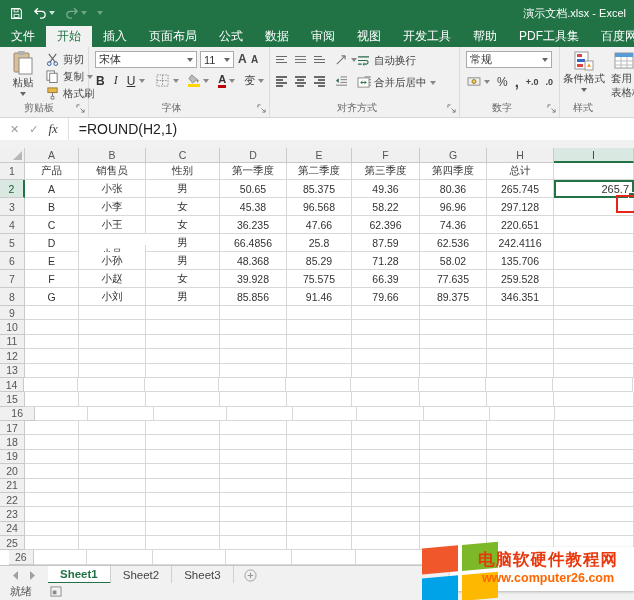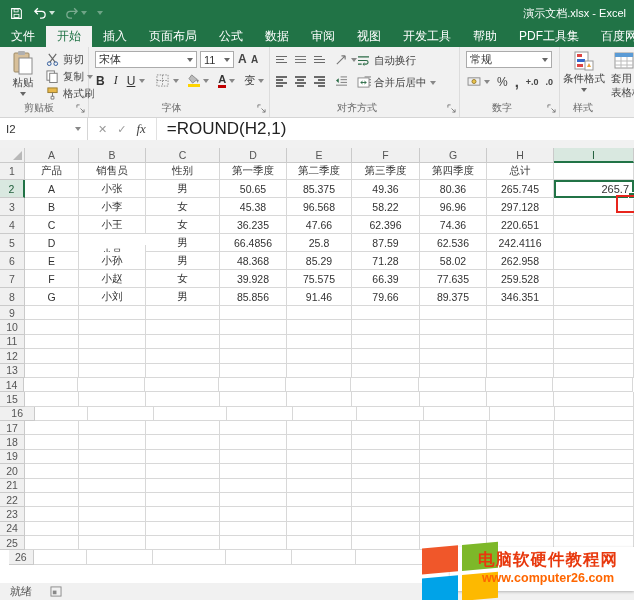--- a/index.html
+++ b/index.html
@@ -35,21 +35,21 @@
   .under-red{display:inline-block;border-bottom:3px solid #c00000;line-height:11px;font-size:11px;}
   .under-yel{display:inline-block;border-bottom:3px solid #ffd400;line-height:11px;font-size:11px;}
   .alines{display:inline-block;}
   .alines span{display:block;height:1.5px;background:#6a6a6a;margin:1.5px 0;}
 
   
   .formulabar{position:absolute;left:0;top:118px;width:634px;height:22px;background:#fff;border-bottom:1px solid #d5d5d5;display:flex;align-items:center;}
   .namebox{width:88px;height:22px;border-right:1px solid #d5d5d5;display:flex;align-items:center;justify-content:space-between;padding:0 6px;box-sizing:border-box;font-size:11.5px;}
   .fbtns{display:flex;align-items:center;gap:10px;padding:0 10px;border-right:1px solid #e1e1e1;height:22px;color:#9a9a9a;}
   .fx{font-style:italic;font-family:"Liberation Serif",serif;color:#444;font-size:13px;}
-  .formula-text{padding-left:10px;font-size:17px;color:#222;}
+  .formula-text{padding-left:10px;font-size:14px;color:#222;}
   .gapstrip{position:absolute;left:0;top:140px;width:634px;height:8px;background:#f1f1f1;}
 
   
   .grid{position:absolute;left:0;top:148px;width:634px;background:#fff;}
   .grow{display:flex;}
   .gcell{box-sizing:border-box;border-right:1px solid #d8d8d8;border-bottom:1px solid #d8d8d8;font-size:10.5px;display:flex;align-items:center;justify-content:center;overflow:visible;background:#fff;color:#333;}
   .ghead{background:#f0f0f0;color:#555;border-right:1px solid #cacaca;border-bottom:1px solid #cacaca;font-size:10.5px;}
   .ghead.sel{background:#d9e8e0;color:#1d5c38;border-bottom:2px solid #217346;}
   .rhead.sel{background:#d9e8e0;color:#1d5c38;border-right:2px solid #217346;border-bottom:1px solid #cacaca;}
   .corner{position:relative;}
@@ -359,24 +359,20 @@
             </svg>
         </span>
         <span style="margin-left:2px;">套用</span>
         <span style="margin-left:2px;">表格格式</span>
       </div>
       <div class="glabel" style="text-align:left;left:14px;">样式</div>
     </div>
   </div>
 
   <div class="formulabar">
-    <div class="namebox">
-      <span>I2</span>
-      <span class="caret" style="border-top-color:#888;"></span>
-    </div>
     <div class="fbtns">
       <span style="font-size:11px;">✕</span>
       <span style="font-size:11px;">✓</span>
       <span class="fx">fx</span>
     </div>
     <div class="formula-text">=ROUND(H2,1)</div>
   </div>
   <div class="gapstrip"></div>
 
   <div class="grid" id="grid">
@@ -454,21 +450,21 @@
       </div>
       <div class="grow" style="height: 18px;">
         <div class="gcell ghead rhead" style="width: 25px; height: 18px;">6</div>
         <div class="gcell" style="width: 54px; height: 18px;">E</div>
         <div class="gcell" style="width: 67px; height: 18px;">小孙</div>
         <div class="gcell" style="width: 74px; height: 18px;">男</div>
         <div class="gcell" style="width: 67px; height: 18px;">48.368</div>
         <div class="gcell" style="width: 65px; height: 18px;">85.29</div>
         <div class="gcell" style="width: 68px; height: 18px;">71.28</div>
         <div class="gcell" style="width: 67px; height: 18px;">58.02</div>
-        <div class="gcell" style="width: 67px; height: 18px;">262.958</div>
+        <div class="gcell" style="width: 67px; height: 18px;">135.706</div>
         <div class="gcell" style="width: 80px; height: 18px;"></div>
       </div>
       <div class="grow" style="height: 18px;">
         <div class="gcell ghead rhead" style="width: 25px; height: 18px;">7</div>
         <div class="gcell" style="width: 54px; height: 18px;">F</div>
         <div class="gcell" style="width: 67px; height: 18px;">小赵</div>
         <div class="gcell" style="width: 74px; height: 18px;">女</div>
         <div class="gcell" style="width: 67px; height: 18px;">39.928</div>
         <div class="gcell" style="width: 65px; height: 18px;">75.575</div>
         <div class="gcell" style="width: 68px; height: 18px;">66.39</div>
@@ -699,20 +695,45 @@
         <div class="gcell" style="width: 74px; height: 14.39px;"></div>
         <div class="gcell" style="width: 67px; height: 14.39px;"></div>
         <div class="gcell" style="width: 65px; height: 14.39px;"></div>
         <div class="gcell" style="width: 68px; height: 14.39px;"></div>
         <div class="gcell" style="width: 67px; height: 14.39px;"></div>
         <div class="gcell" style="width: 67px; height: 14.39px;"></div>
         <div class="gcell" style="width: 80px; height: 14.39px;"></div>
       </div>
     </div>
 
+  <div class="tabstrip">
+    <div class="navarrows">
+      <span>
+        <svg width="7" height="9" viewBox="0 0 7 9">
+            <path d="M6 0 1 4.5 6 9z" fill="#a0a0a0"></path>
+          </svg>
+      </span>
+      <span>
+        <svg width="7" height="9" viewBox="0 0 7 9">
+            <path d="M1 0l5 4.5L1 9z" fill="#a0a0a0"></path>
+          </svg>
+      </span>
+    </div>
+    <div id="sheet-tabs" style="display:flex;">
+        <div class="stab active">Sheet1</div>
+        <div class="stab">Sheet2</div>
+        <div class="stab">Sheet3</div>
+      </div>
+    <div class="addsheet">
+      <svg width="13" height="13" viewBox="0 0 14 14">
+          <circle cx="7" cy="7" r="6" fill="none" stroke="#9a9a9a"></circle>
+          <path d="M7 4v6M4 7h6" stroke="#9a9a9a" stroke-width="1.3"></path>
+        </svg>
+    </div>
+  </div>
 
   <div class="statusbar">
     <span>就绪</span>
     <span>
       <svg width="12" height="11" viewBox="0 0 13 12">
           <rect x="1" y="1" width="11" height="10" fill="none" stroke="#888"></rect>
           <rect x="3" y="5" width="4" height="4" fill="#888"></rect>
         </svg>
     </span>
   </div>

